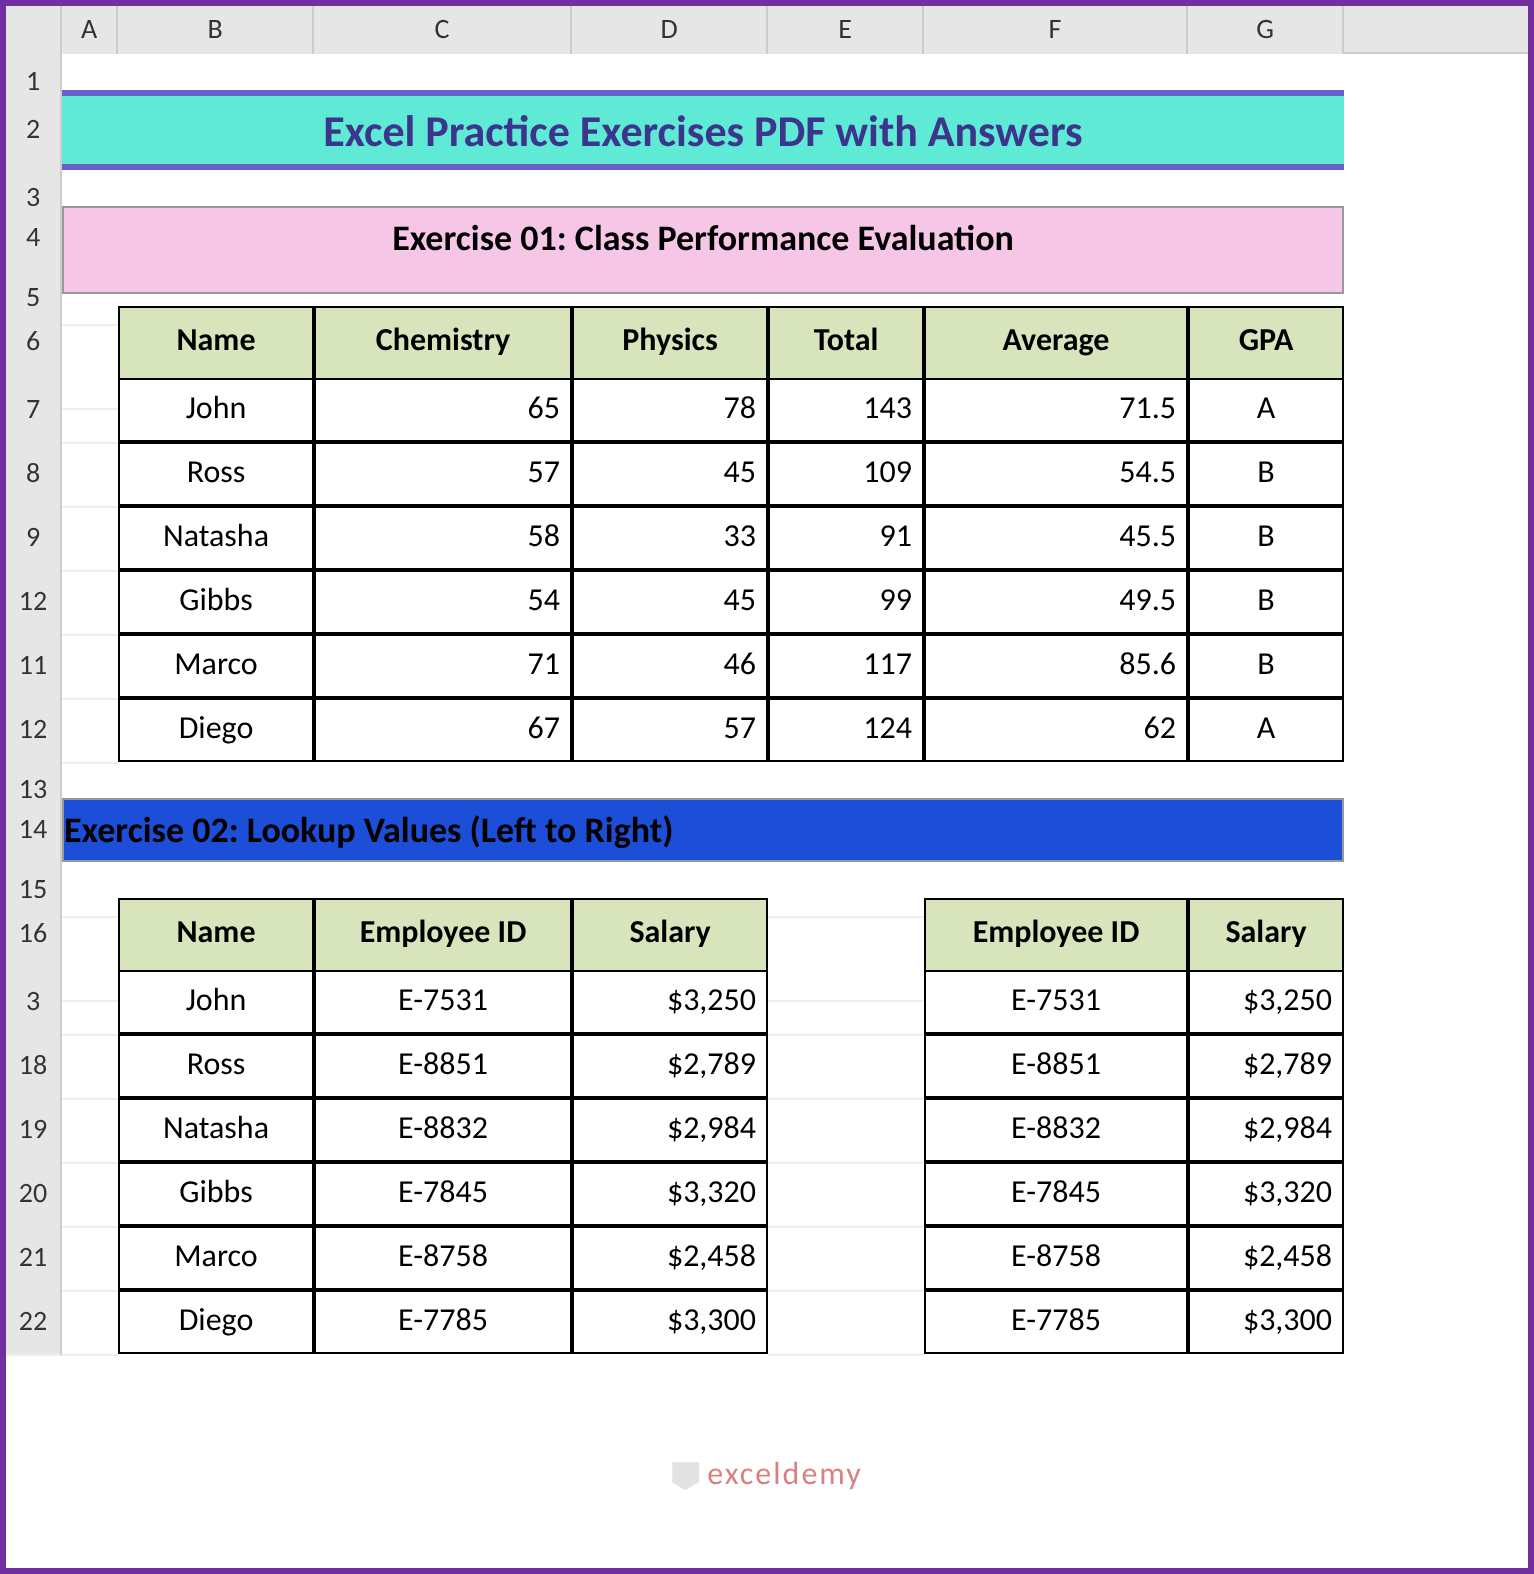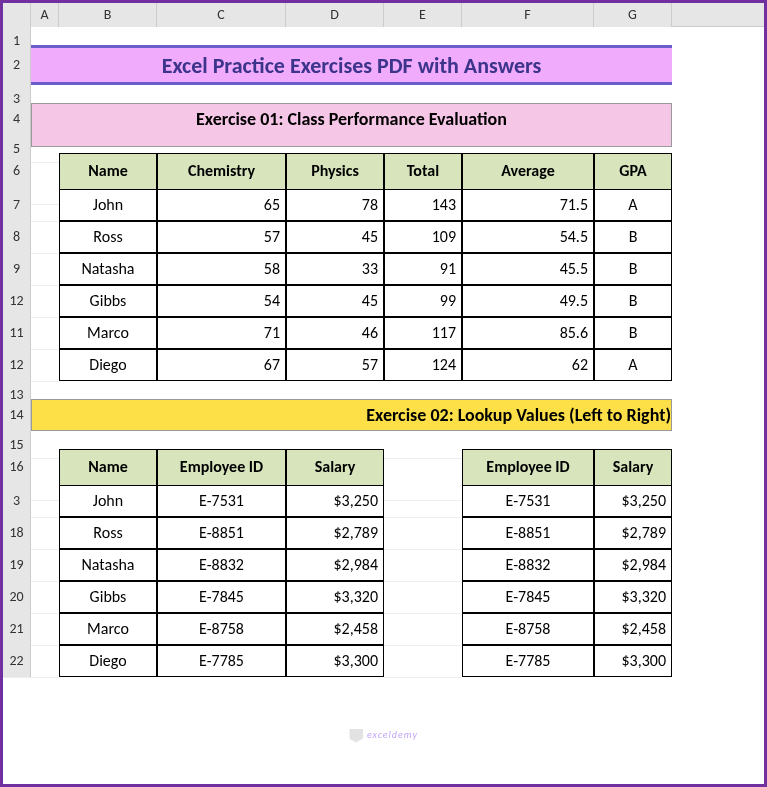--- a/index.html
+++ b/index.html
@@ -33,21 +33,21 @@
     font-size: 14px;
     color: #333;
     border-right: 1px solid #ccc;
     border-bottom: 1px solid #eee;
     background: #e6e6e6;
     line-height: 27px;
   }
   .row-hdr.tall { line-height: 40px; }
   .title-bar {
     grid-column: 2 / 9;
-    background: #f0abfc;
+    background: #5eead4;
     border-top: 3px solid #6a5fca;
     border-bottom: 3px solid #6a5fca;
     color: #3d348b;
     font-size: 22px;
     font-weight: bold;
     text-align: center;
     display: flex;
     align-items: center;
     justify-content: center;
     height: 40px;
@@ -57,25 +57,25 @@
     background: #f6c6e6;
     border: 1px solid #999;
     font-size: 18px;
     font-weight: bold;
     text-align: center;
     line-height: 30px;
     height: 44px;
   }
   .ex2-bar {
     grid-column: 2 / 9;
-    background: #fde047;
+    background: #1d4ed8;
     border: 1px solid #999;
     font-size: 18px;
     font-weight: bold;
-    text-align: right;
+    text-align: left;
     line-height: 30px;
     height: 32px;
   }
   .tbl-hdr {
     background: #d7e4bc;
     border: 1px solid #000;
     font-weight: bold;
     font-size: 16px;
     text-align: center;
     line-height: 34px;
@@ -98,23 +98,22 @@
   .row-data { height: 32px; }
   .dyn-row {
     display: grid;
     grid-template-columns: 28px 28px 98px 129px 98px 78px 132px 78px;
   }
   .empty { border-bottom: 1px solid #eee; }
   .watermark {
     position: absolute;
     left: 50%; top: 725px;
     transform: translateX(-50%);
-    color: #8b5cf6;
-    font-size: 10px;
-    font-style: italic;
+    color: #b91c1c;
+    font-size: 16px;
     opacity: 0.55;
     pointer-events: none;
     letter-spacing: 1px;
   }
   .watermark .xicon {
     display: inline-block;
     width: 14px; height: 14px;
     background: #ccc;
     margin-right: 4px;
     vertical-align: middle;

